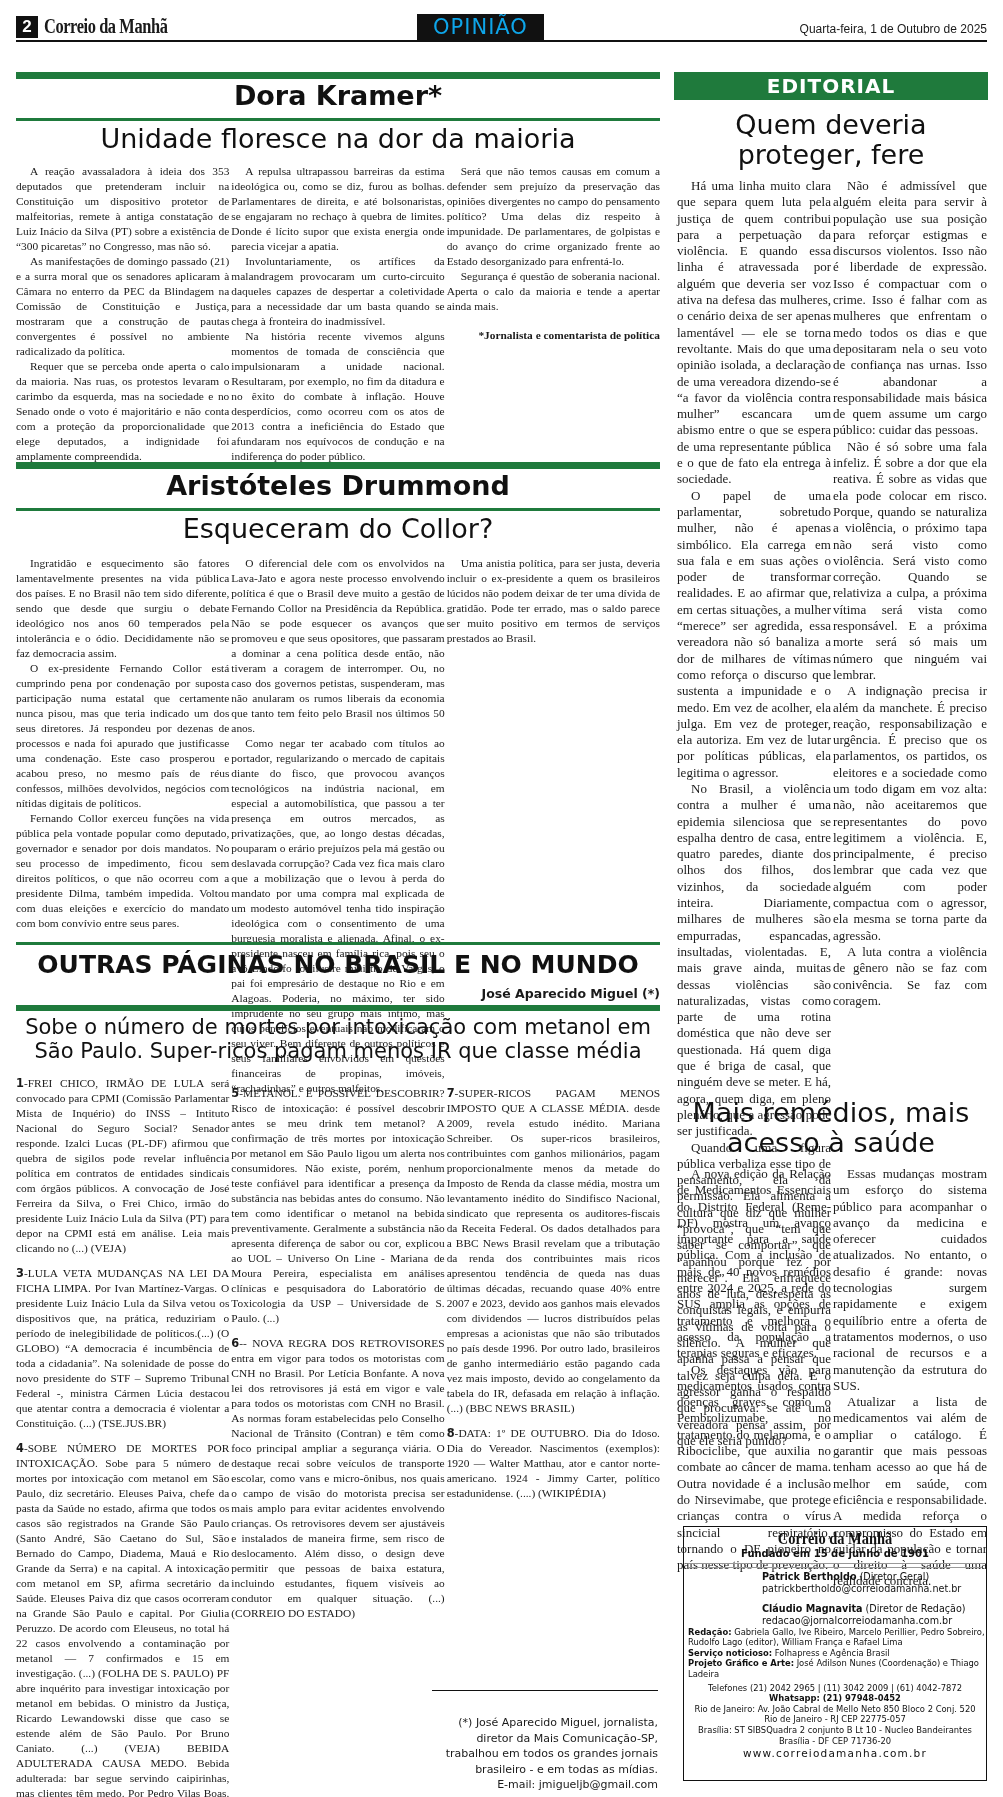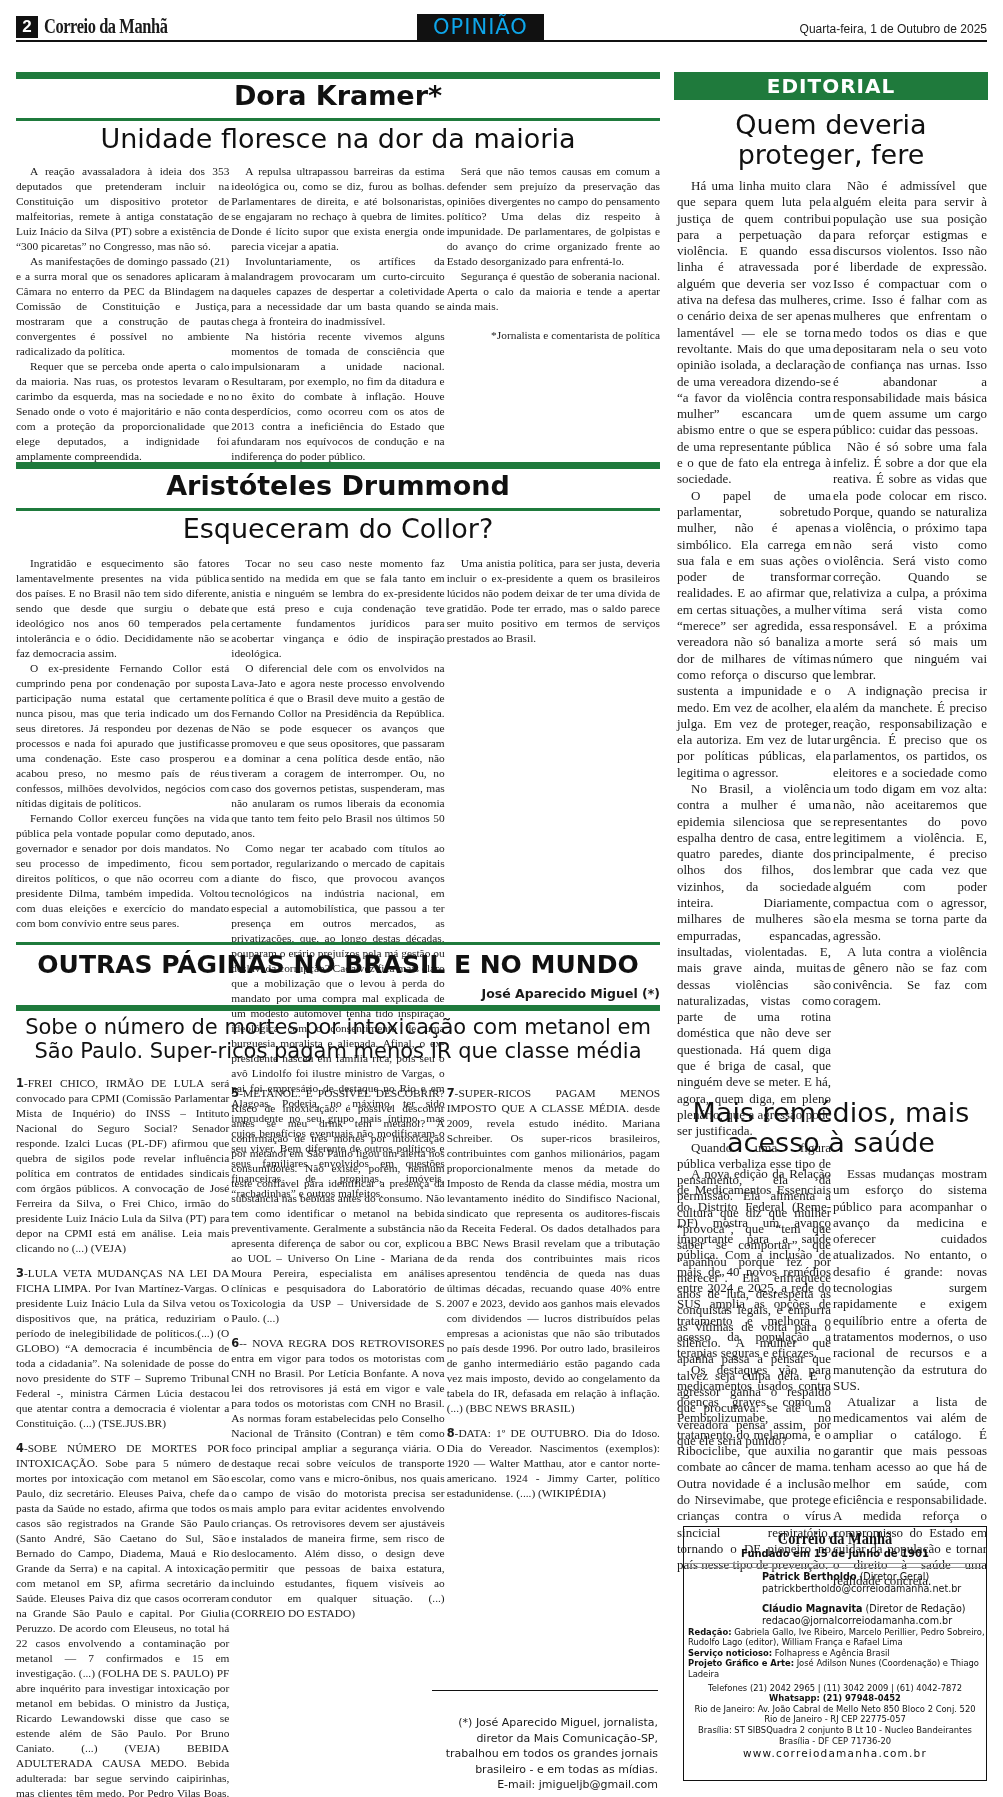--- a/index.html
+++ b/index.html
@@ -16,21 +16,21 @@
 
   .colname { position: absolute; text-align: center; font-family: "DejaVu Sans", sans-serif; font-weight: bold; color: #111; }
   .headline { position: absolute; text-align: center; font-family: "DejaVu Sans", sans-serif; color: #111; line-height: 1.12; }
 
   .cols { position: absolute; display: flex; gap: 2px; }
   .col { flex: 1; font-size: 11.4px; line-height: 15px; text-align: justify; hyphens: auto; }
   .col p { text-indent: 14px; }
   .col p.nb { text-indent: 0; }
   .col p.sp { margin-top: 10px; }
   .col b.num { font-family: "DejaVu Sans", sans-serif; font-weight: bold; }
-  .sig { text-align: right; font-weight: normal; margin-top: 14px; text-indent: 0 !important; }
+  .sig { text-align: right; font-weight: bold; margin-top: 14px; text-indent: 0 !important; }
 
   .ed-cols .col { font-size: 13px; line-height: 16.3px; }
   .byline { position: absolute; font-family: "DejaVu Sans", sans-serif; font-weight: bold; font-size: 12.5px; }
 
   .footnote { position: absolute; left: 432px; top: 1690px; width: 226px; border-top: 1.5px solid #111; padding-top: 24px; text-align: right; font: 11px/15.5px "DejaVu Sans", sans-serif; }
 
   .expediente { position: absolute; left: 683px; top: 1526px; width: 304px; height: 255px; border: 1.5px solid #111; font-family: "DejaVu Sans", sans-serif; font-size: 8.4px; line-height: 10.6px; color: #111; }
   .expediente .ex-logo { text-align: center; font: bold 17px "Liberation Serif", serif; margin-top: 2px; transform: scaleX(0.85); }
   .expediente .ex-founded { text-align: center; font-weight: bold; font-size: 10px; }
   .expediente hr { border: none; border-top: 1px solid #999; margin: 3px 4px; }
@@ -77,21 +77,20 @@
 <div class="colname" style="left:16px;top:470px;width:644px;font-size:27px;">Aristóteles Drummond</div>
 <div class="gline" style="left:16px;top:508px;width:644px;"></div>
 <div class="headline" style="left:16px;top:514px;width:644px;font-size:27px;">Esqueceram do Collor?</div>
 <div class="cols" style="left:16px;top:556px;width:644px;height:360px;">
   <div class="col">
     <p>Ingratidão e esquecimento são fatores lamentavelmente presentes na vida pública dos países. E no Brasil não tem sido diferente, sendo que desde que surgiu o debate ideológico nos anos 60 temperados pela intolerância e o ódio. Decididamente não se faz democracia assim.</p>
     <p>O ex-presidente Fernando Collor está cumprindo pena por condenação por suposta participação numa estatal que certamente nunca pisou, mas que teria indicado um dos seus diretores. Já respondeu por dezenas de processos e nada foi apurado que justificasse uma condenação. Este caso prosperou e acabou preso, no mesmo país de réus confessos, milhões devolvidos, negócios com nítidas digitais de políticos.</p>
     <p>Fernando Collor exerceu funções na vida pública pela vontade popular como deputado, governador e senador por dois mandatos. No seu processo de impedimento, ficou sem direitos políticos, o que não ocorreu com a presidente Dilma, também impedida. Voltou com duas eleições e exercício do mandato com bom convívio entre seus pares.</p>
   </div>
   <div class="col">
-    <p>Tocar no seu caso neste momento faz sentido na medida em que se fala tanto em anistia e ninguém se lembra do ex-presidente que está preso e cuja condenação teve certamente fundamentos jurídicos para acobertar vingança e ódio de inspiração ideológica.</p>
     <p>O diferencial dele com os envolvidos na Lava-Jato e agora neste processo envolvendo política é que o Brasil deve muito a gestão de Fernando Collor na Presidência da República. Não se pode esquecer os avanços que promoveu e que seus opositores, que passaram a dominar a cena política desde então, não tiveram a coragem de interromper. Ou, no caso dos governos petistas, suspenderam, mas não anularam os rumos liberais da economia que tanto tem feito pelo Brasil nos últimos 50 anos.</p>
     <p>Como negar ter acabado com títulos ao portador, regularizando o mercado de capitais diante do fisco, que provocou avanços tecnológicos na indústria nacional, em especial a automobilística, que passou a ter presença em outros mercados, as privatizações, que, ao longo destas décadas, pouparam o erário prejuízos pela má gestão ou deslavada corrupção? Cada vez fica mais claro que a mobilização que o levou à perda do mandato por uma compra mal explicada de um modesto automóvel tenha tido inspiração ideológica com o consentimento de uma burguesia moralista e alienada. Afinal, o ex-presidente nasceu em família rica, pois seu o avô Lindolfo foi ilustre ministro de Vargas, o pai foi empresário de destaque no Rio e em Alagoas. Poderia, no máximo, ter sido imprudente no seu grupo mais íntimo, mas cujos benefícios eventuais não modificaram o seu viver. Bem diferente de outros políticos e seus familiares envolvidos em questões financeiras de propinas, imóveis, “rachadinhas” e outros malfeitos.</p>
   </div>
   <div class="col">
     <p>Uma anistia política, para ser justa, deveria incluir o ex-presidente a quem os brasileiros lúcidos não podem deixar de ter uma dívida de gratidão. Pode ter errado, mas o saldo parece ser muito positivo em termos de serviços prestados ao Brasil.</p>
   </div>
 </div>
 
 <div class="gline" style="left:16px;top:942px;width:644px;"></div>
 <div class="colname" style="left:16px;top:950px;width:644px;font-size:25px;">OUTRAS PÁGINAS NO BRASIL E NO MUNDO</div>

